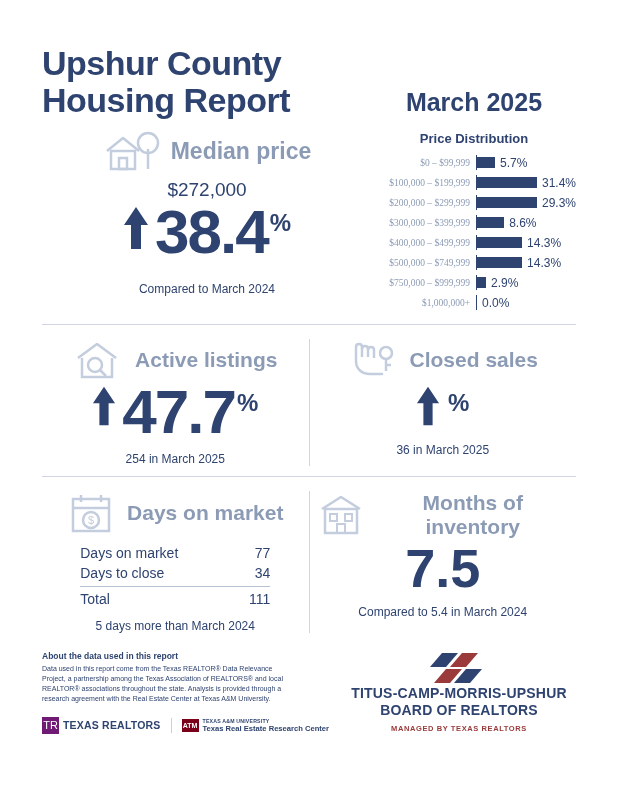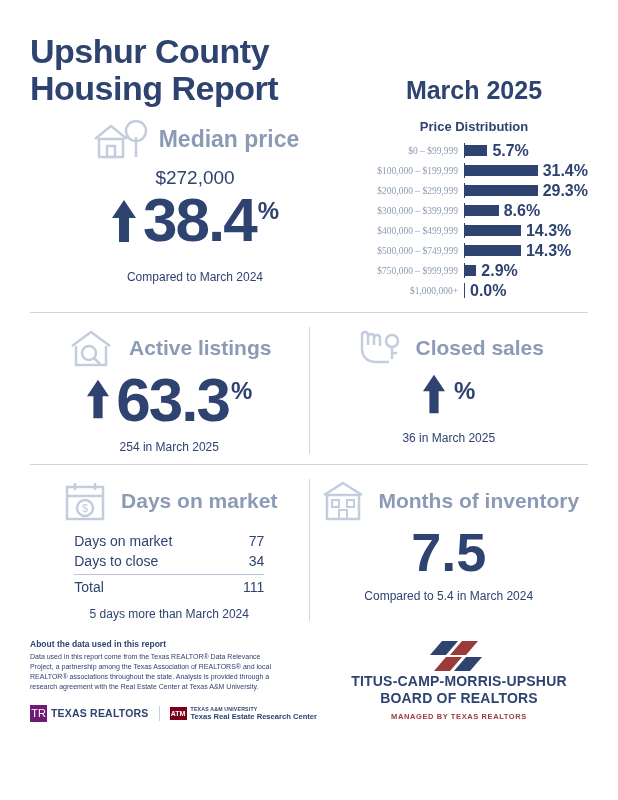--- a/index.html
+++ b/index.html
@@ -12,21 +12,21 @@
     background: #ffffff;
     font-family: "Liberation Sans", sans-serif;
     color: #2e4370;
     overflow: hidden;
   }
   .page {
     position: relative;
     width: 618px;
     height: 800px;
     box-sizing: border-box;
-    padding: 0;
+    padding: 12px;
   }
 
   
   .header {
     display: flex;
     align-items: flex-start;
     padding: 34px 30px 0 30px;
   }
   .title-block {
     flex: 0 0 330px;
@@ -79,21 +79,21 @@
     color: #8c9bb5;
   }
   .median-price {
     font-size: 19px;
     color: #2e4370;
     margin-top: 6px;
     font-weight: normal;
   }
   .big-stat {
     display: flex;
-    align-items: center;
+    align-items: flex-start;
     justify-content: center;
     margin-top: 2px;
   }
   .arrow-wrap {
     display: inline-block;
     height: 50px;
     margin-right: 6px;
   }
   .big-number {
     font-size: 62px;
@@ -149,22 +149,22 @@
     align-items: center;
     border-left: 1.5px solid #2e4370;
     height: 15px;
     padding-left: 0;
   }
   .dist-bar {
     height: 11px;
     background: #2e4370;
   }
   .dist-value {
-    font-size: 16px;
-    font-weight: bold;
+    font-size: 12px;
+    font-weight: normal;
     color: #2e4370;
     margin-left: 5px;
     white-space: nowrap;
   }
 
   
   .divider {
     border-top: 1px solid #cfd6e2;
     margin: 10px 30px 0 30px;
   }
@@ -457,21 +457,21 @@
           </svg>
         </span>
         <span class="cell-label">Active listings</span>
       </div>
       <div class="big-stat">
         <span class="arrow-wrap">
           <svg class="icon-svg" width="24" height="46" viewBox="0 0 26 50">
             <polygon points="13,4 25,22 18,22 18,46 8,46 8,22 1,22" fill="#2e4370"></polygon>
           </svg>
         </span>
-        <span class="big-number">63.3</span>
+        <span class="big-number">47.7</span>
         <span class="pct-sign">%</span>
       </div>
       <div class="cell-sub">254 in March 2025</div>
     </div>
 
     <div class="vdivider"></div>
 
     <div class="cell">
       <div class="cell-head">
         <span>

